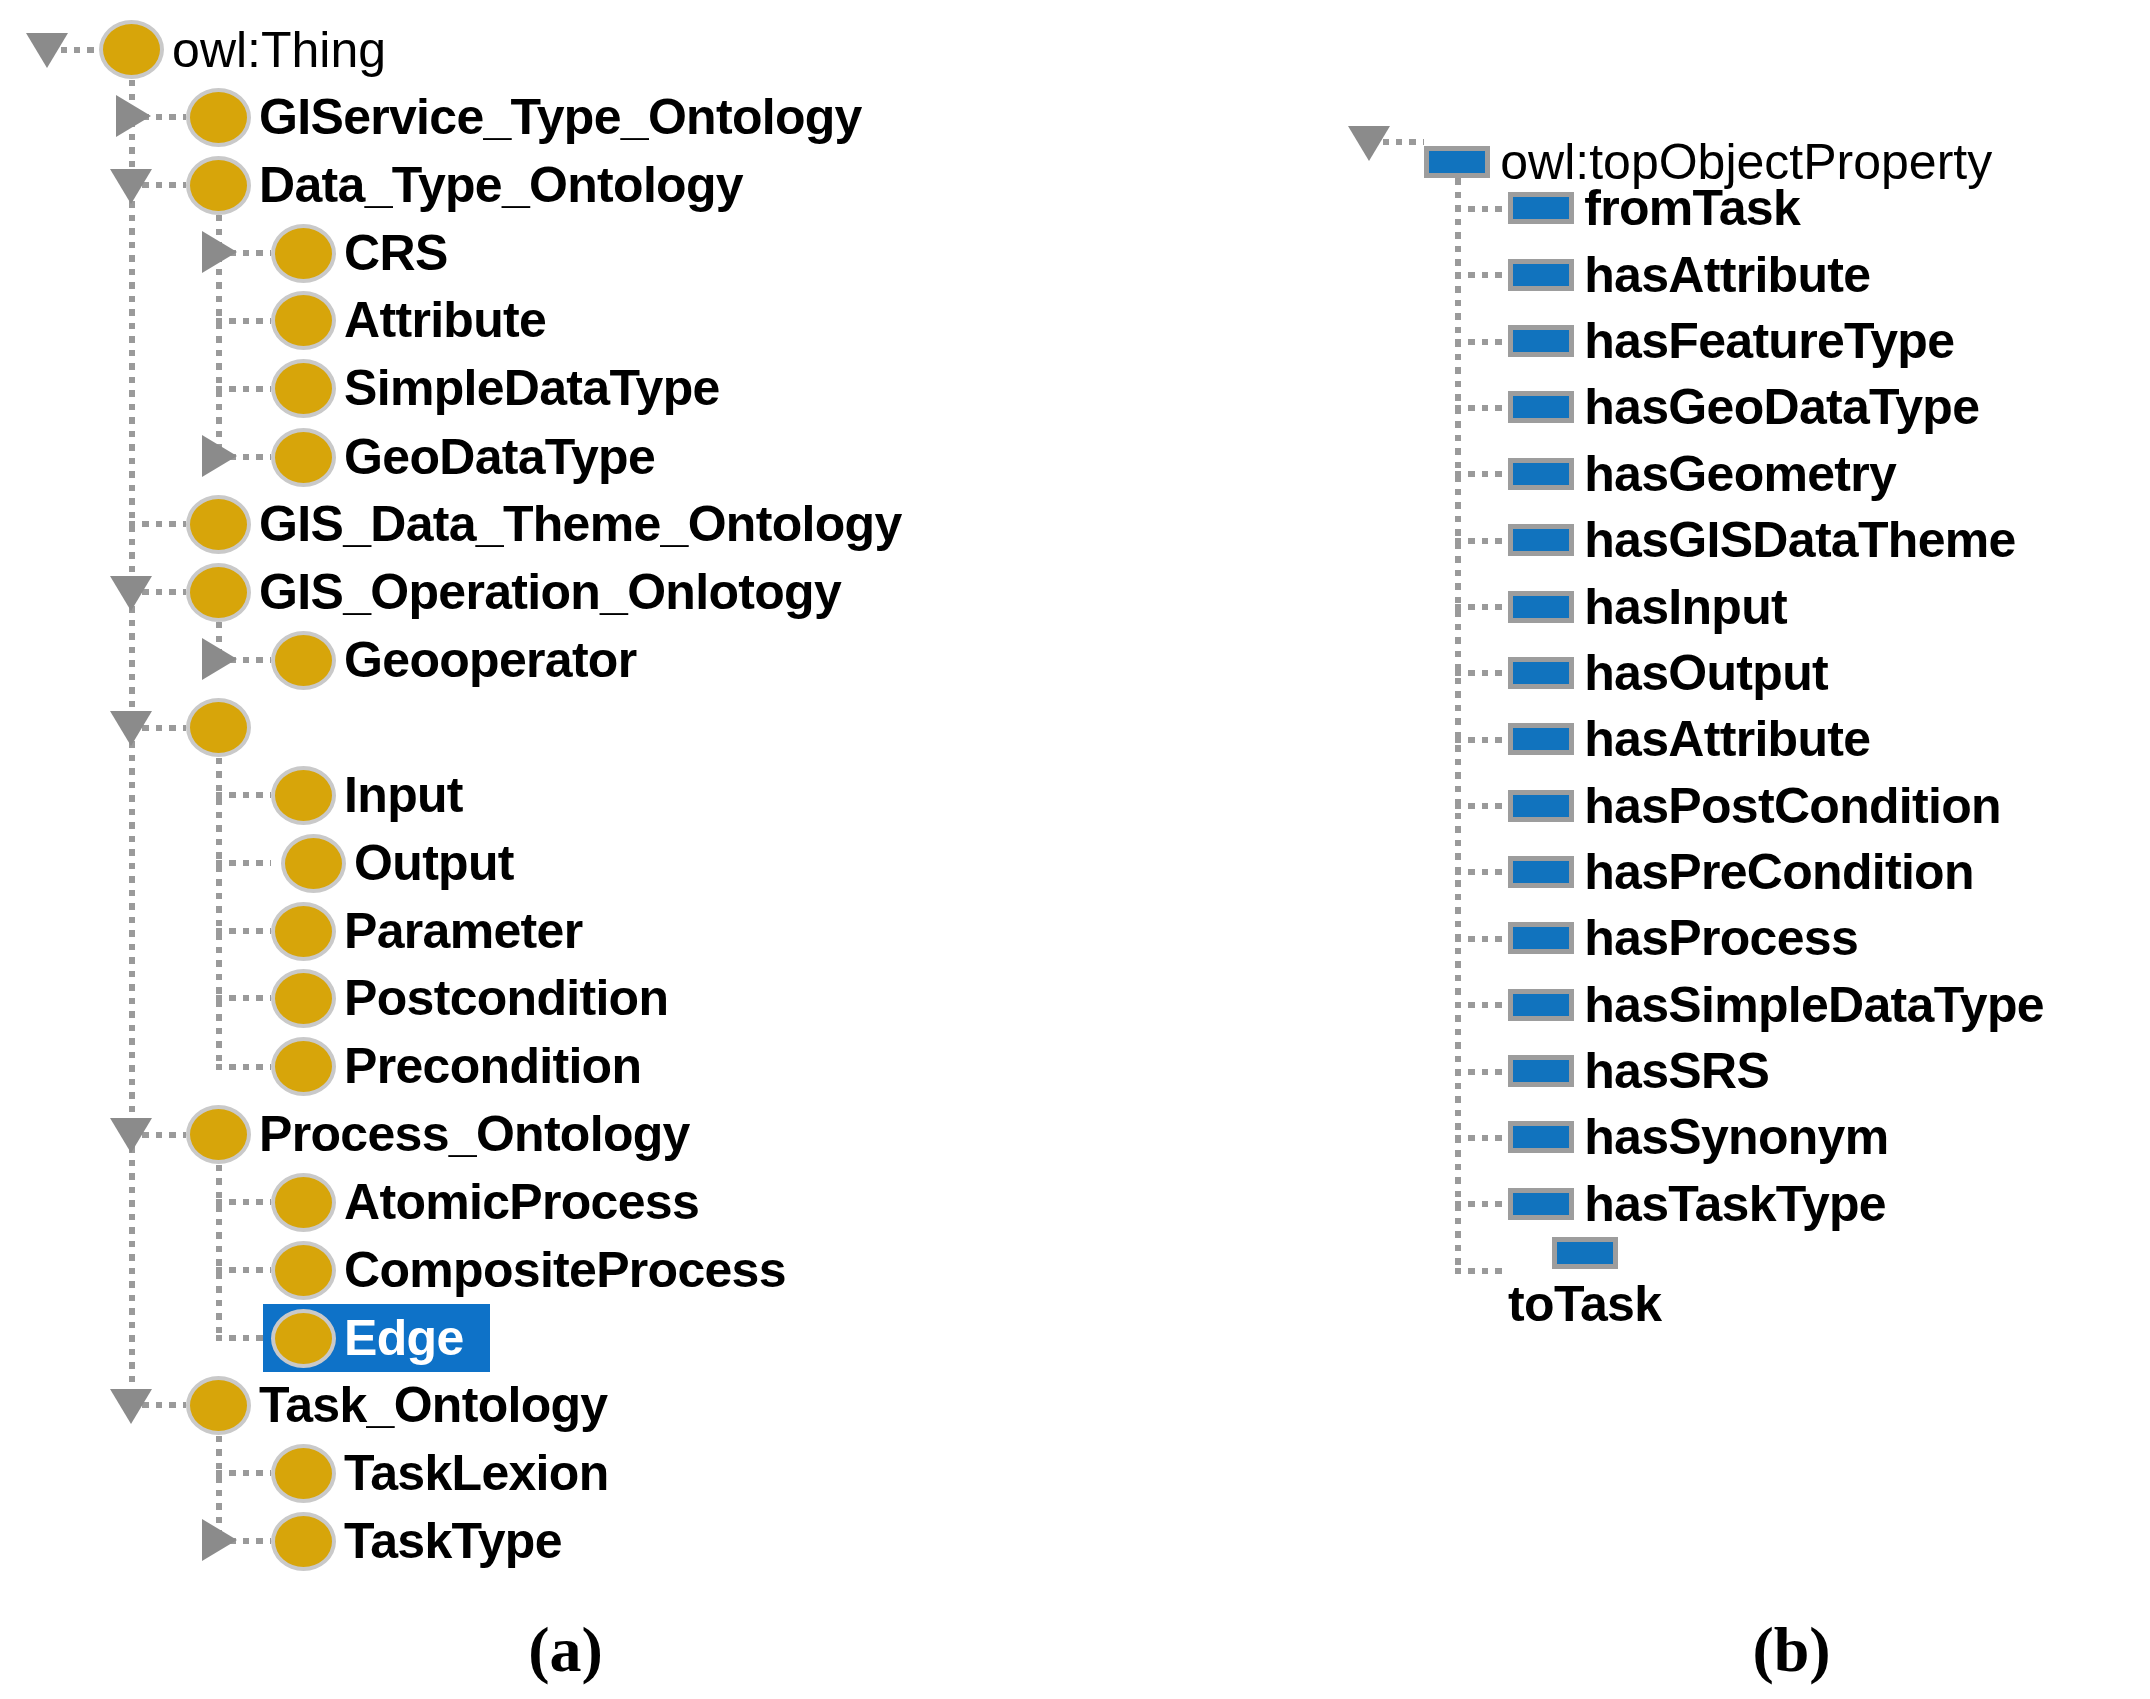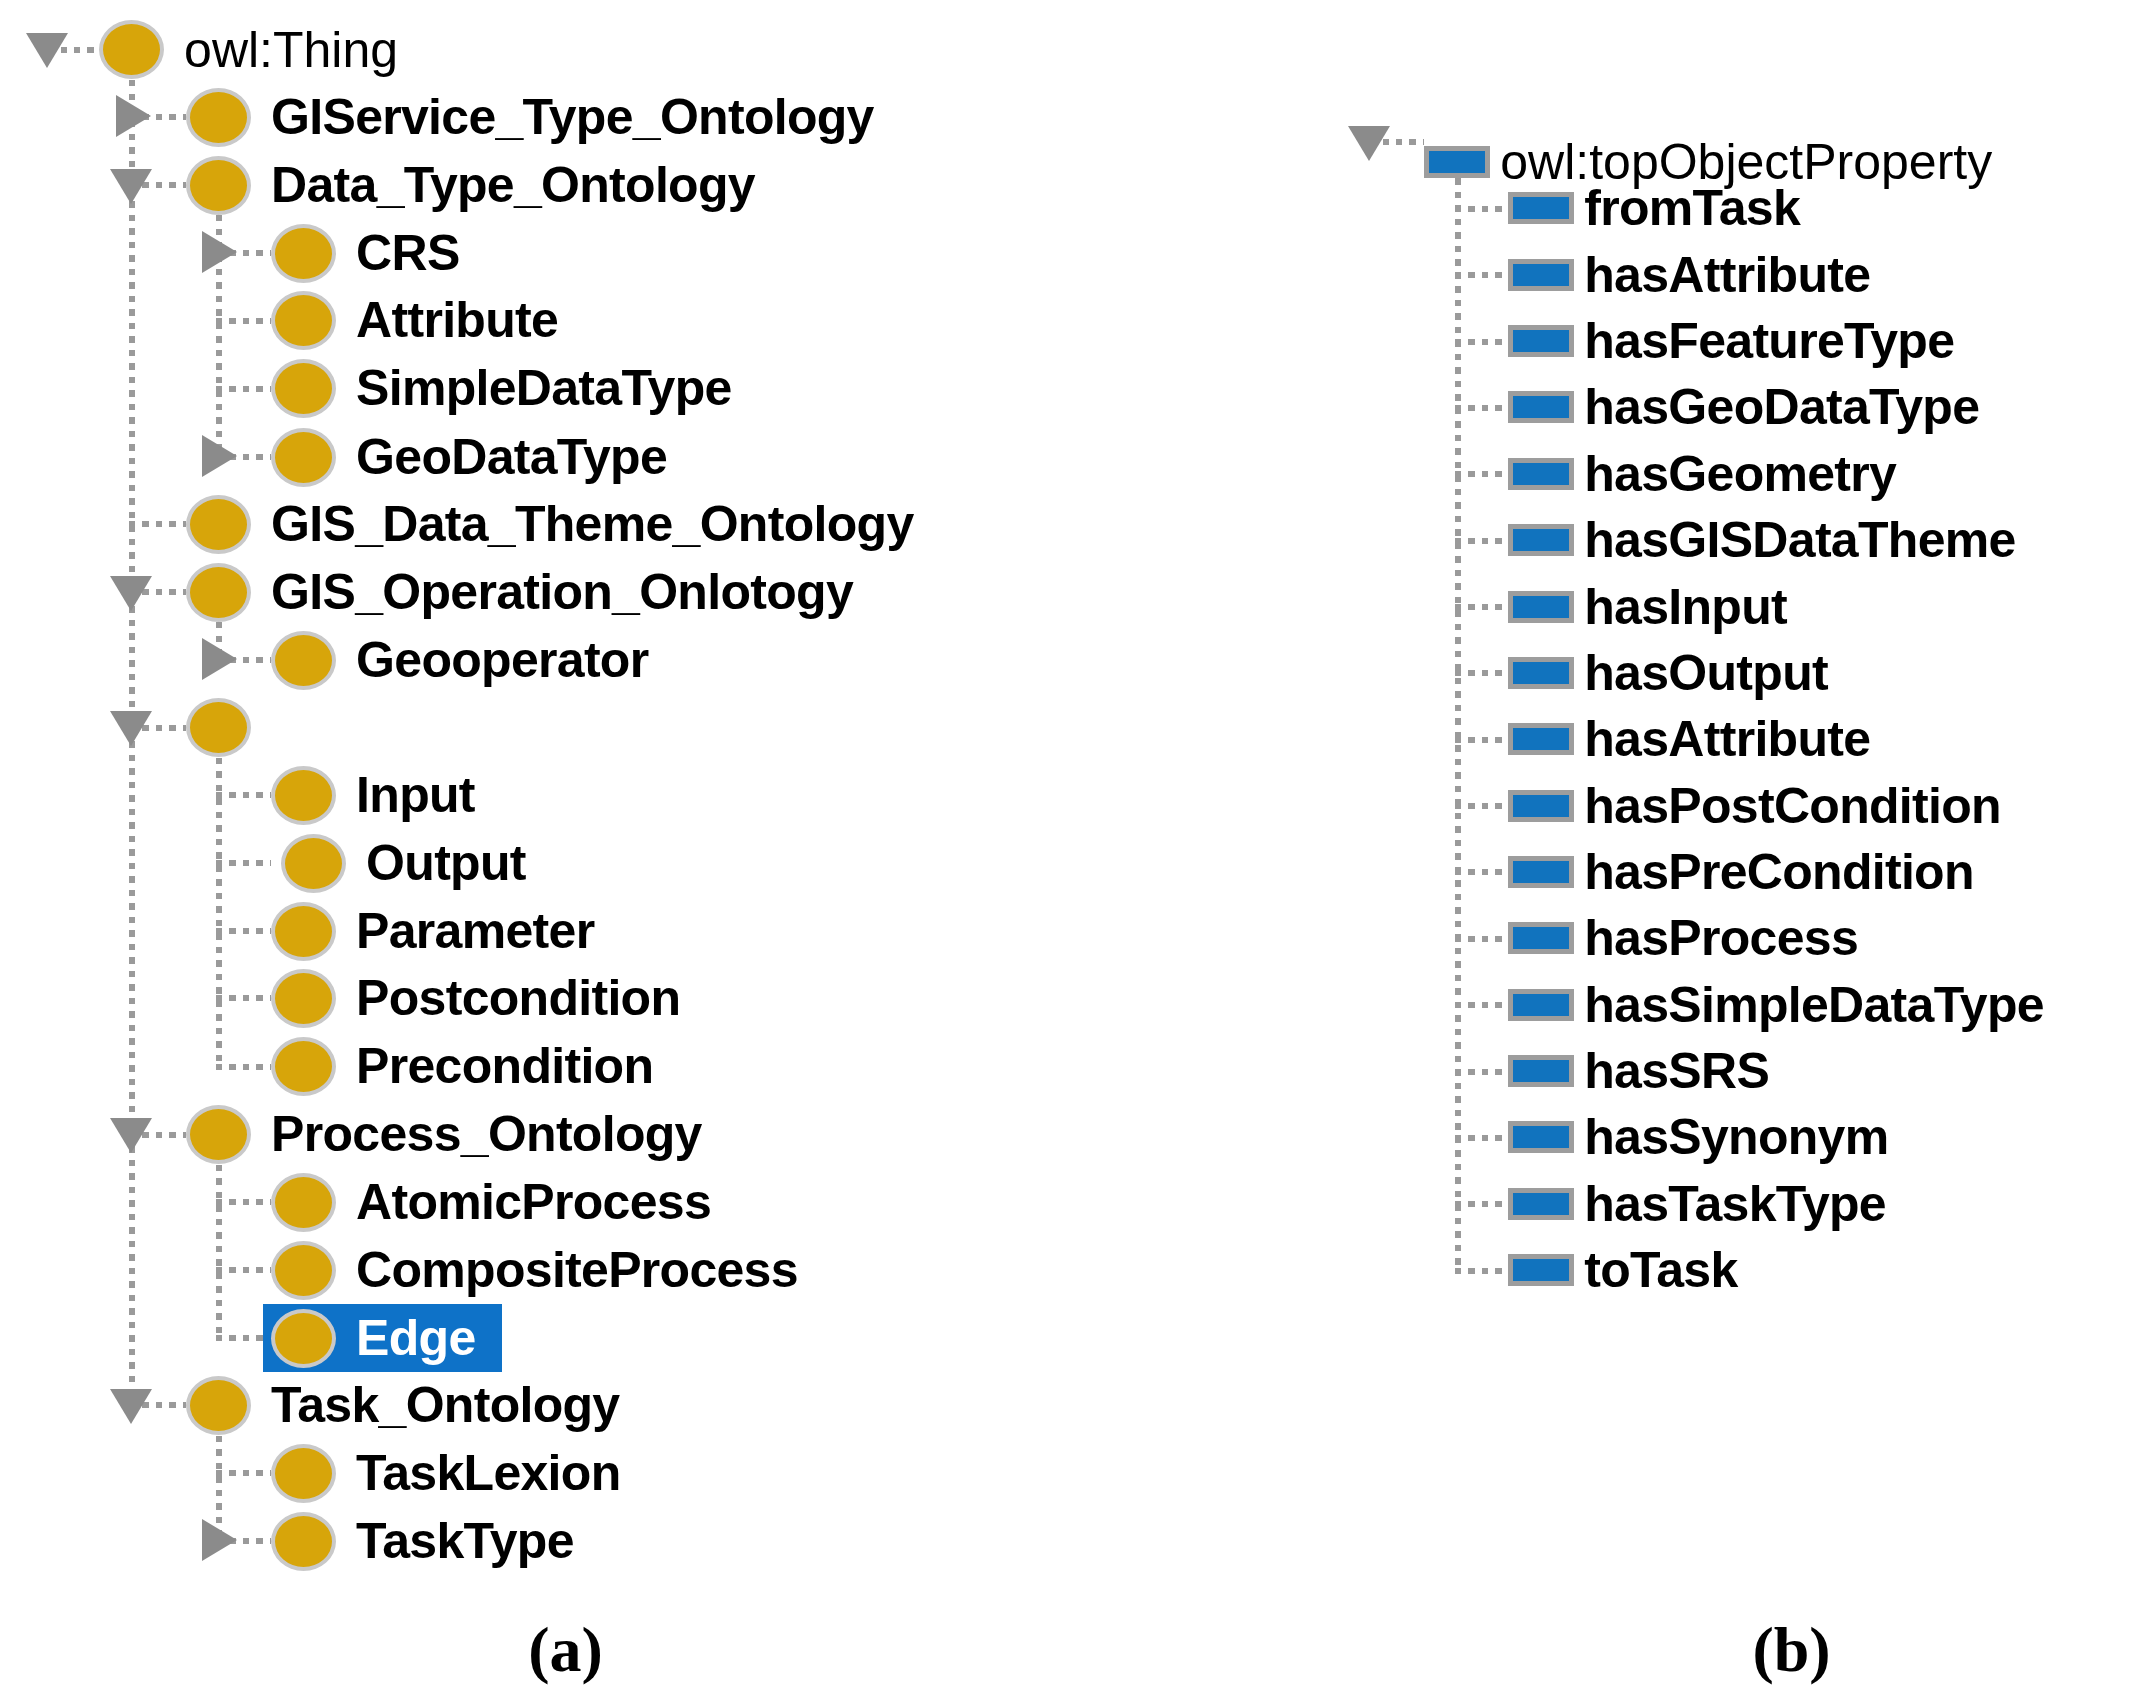--- a/index.html
+++ b/index.html
@@ -15,21 +15,21 @@
             border-top:35px solid var(--tri);}
   .tri-right{position:absolute;width:0;height:0;
              border-top:21.7px solid transparent;border-bottom:21.7px solid transparent;
              border-left:35px solid var(--tri);}
   .node{position:absolute;display:flex;align-items:center;padding-left:8.1px;}
   .node .lbl{font-size:50px;line-height:1;font-weight:bold;letter-spacing:-0.7px;
              white-space:nowrap;color:var(--text);}
   .node.regular .lbl{font-weight:400;letter-spacing:0;}
   .node.selected{background:var(--sel);padding-right:26px;}
   .node.selected .lbl{color:var(--selText);}
-  .t-left .node{gap:20px;}
+  .t-left .node{gap:8px;}
   .t-right .node{gap:10.2px;}
   .icon-class{width:57px;height:51px;border-radius:50%;flex:none;box-sizing:content-box;
               background:var(--classFill);border:4.1px solid var(--classRim);}
   .icon-prop{width:56px;height:21.7px;flex:none;box-sizing:content-box;
              background:var(--propFill);border:5.4px solid var(--propBorder);}
   .panel-label{position:absolute;width:183px;text-align:center;color:#000;
                font-family:"Liberation Serif",serif;font-weight:bold;font-size:64px;line-height:1;}
 </style>
 </head>
 <body>
@@ -252,19 +252,19 @@
         <div class="lbl">hasSRS</div>
       </div>
       <div class="node" style="left: 1500px; top: 1104px; height: 66px;">
         <div class="icon-prop"></div>
         <div class="lbl">hasSynonym</div>
       </div>
       <div class="node" style="left: 1500px; top: 1171px; height: 66px;">
         <div class="icon-prop"></div>
         <div class="lbl">hasTaskType</div>
       </div>
-      <div class="node" style="left: 1500px; top: 1237px; height: 66px;">
+      <div class="node" style="left: 1500px; top: 1237px; height: 66px; flex-direction: column;">
         <div class="icon-prop"></div>
         <div class="lbl">toTask</div>
       </div>
     </div>
   </div>
 
 
 </body></html>

